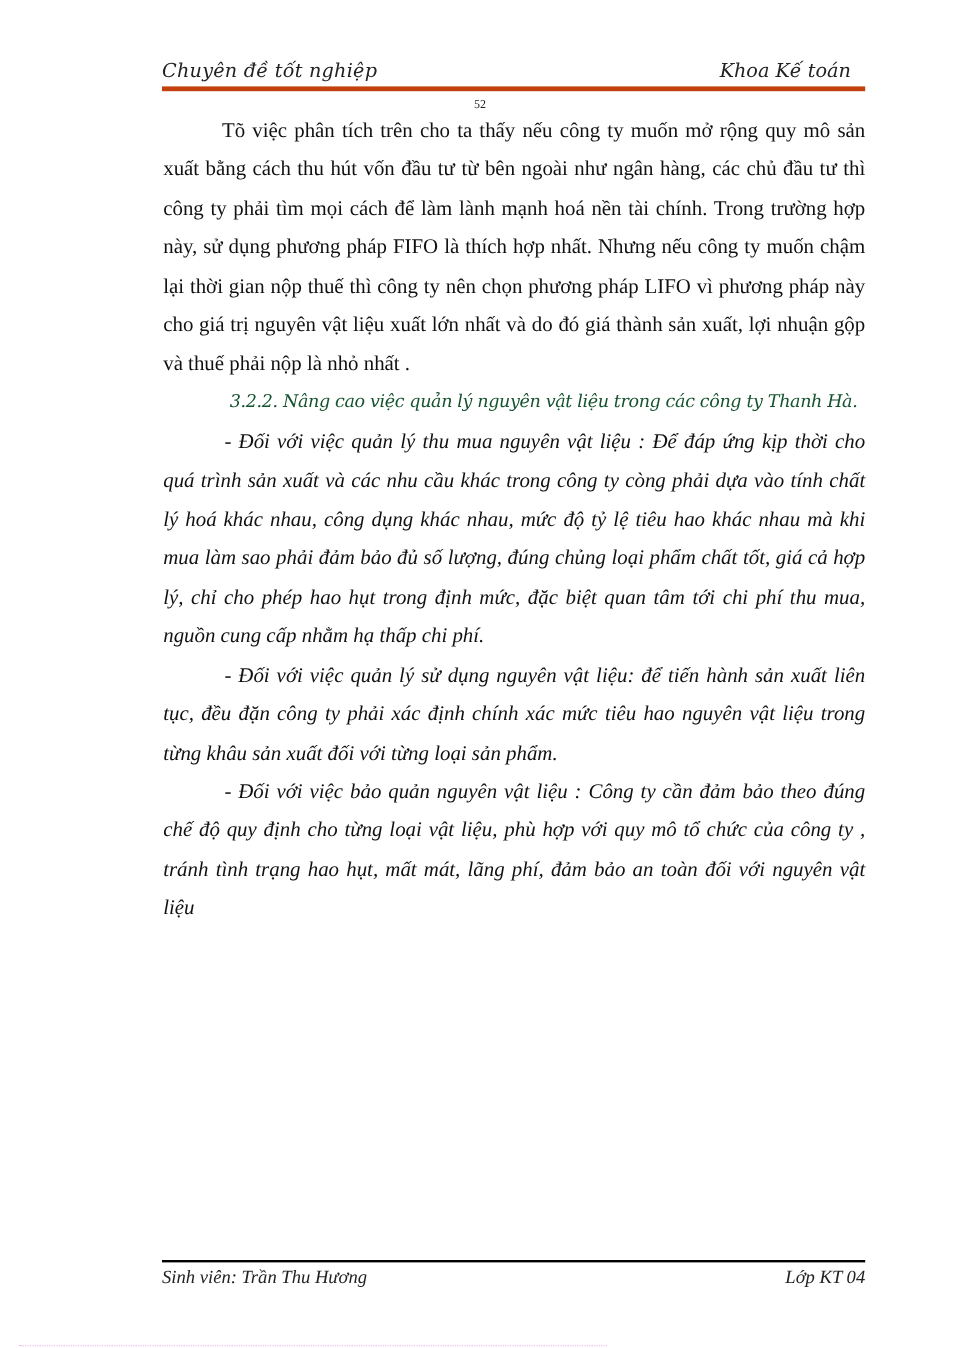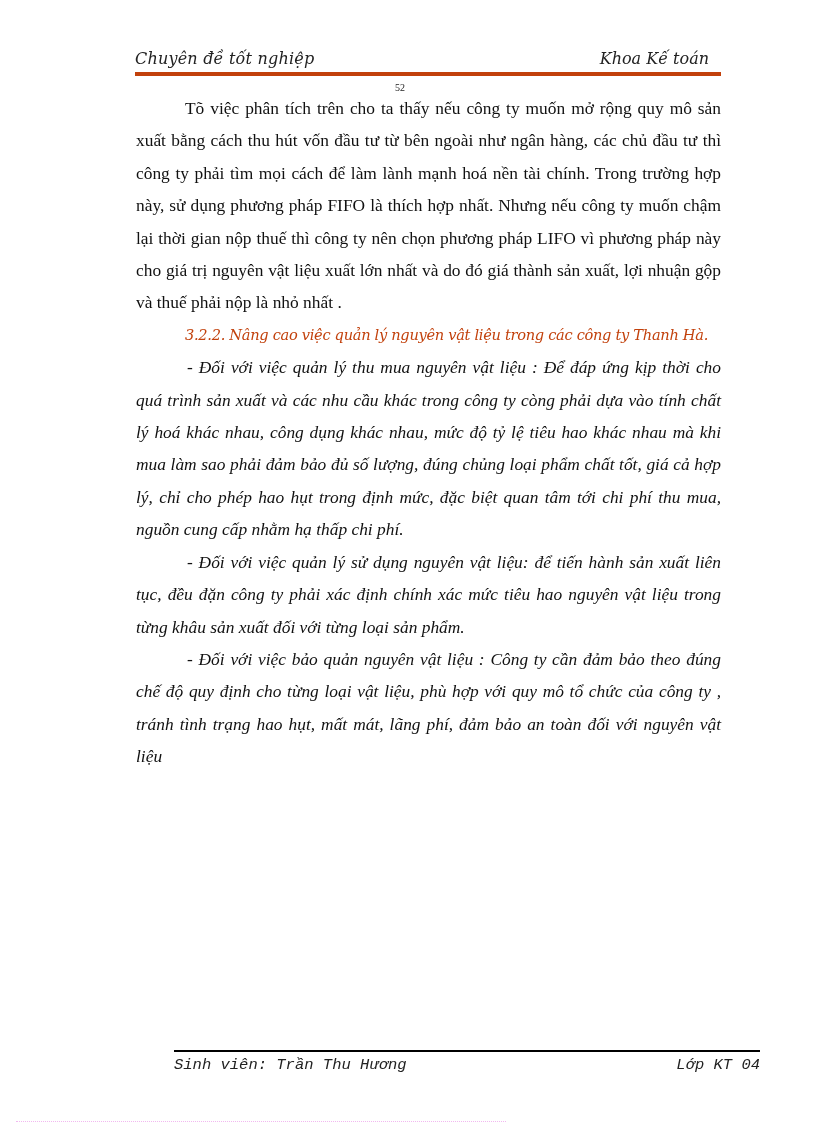--- a/index.html
+++ b/index.html
@@ -70,40 +70,39 @@
       text-align: justify;
     }
     .body-text p.cont {
       text-indent: 49px;
     }
     .body-text p.heading {
       font-family: "DejaVu Serif", serif;
       font-style: italic;
       font-size: 14.6px;
       text-indent: 49px;
-      text-align: left;
-      color: #c2410c;
+      text-align: center;
+      color: #14532d;
       letter-spacing: -0.3px;
     }
     .body-text p.dash {
       text-indent: 51px;
       font-style: italic;
     }
     .footer {
       position: absolute;
       left: 135px;
       top: 1050px;
       width: 586px;
       height: 30px;
       border-top: 2px solid #000000;
-      font-family: Liberation Mono, monospace;
+      font-family: Liberation Serif, serif;
       font-style: italic;
       font-size: 15.5px;
       color: #222222;
-      margin-left: 39px;
     }
     .footer .left {
       position: absolute;
       left: 0;
       top: 4px;
     }
     .footer .right {
       position: absolute;
       right: 0;
       top: 4px;

